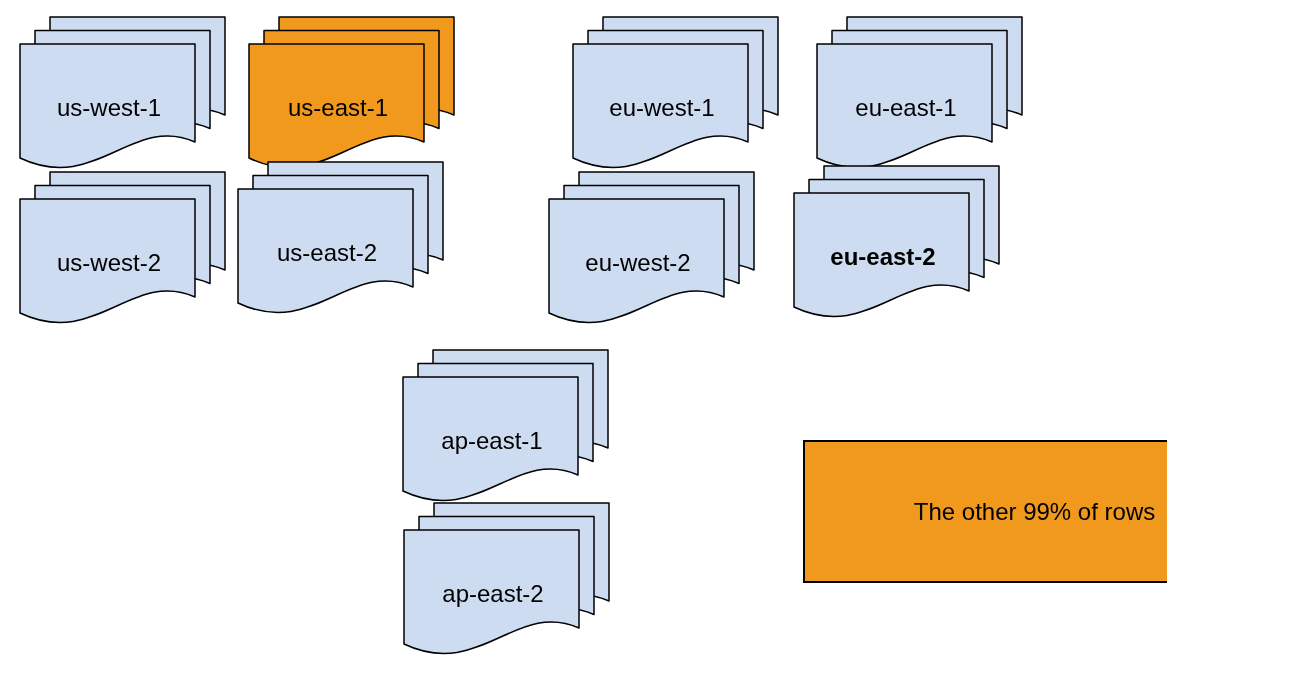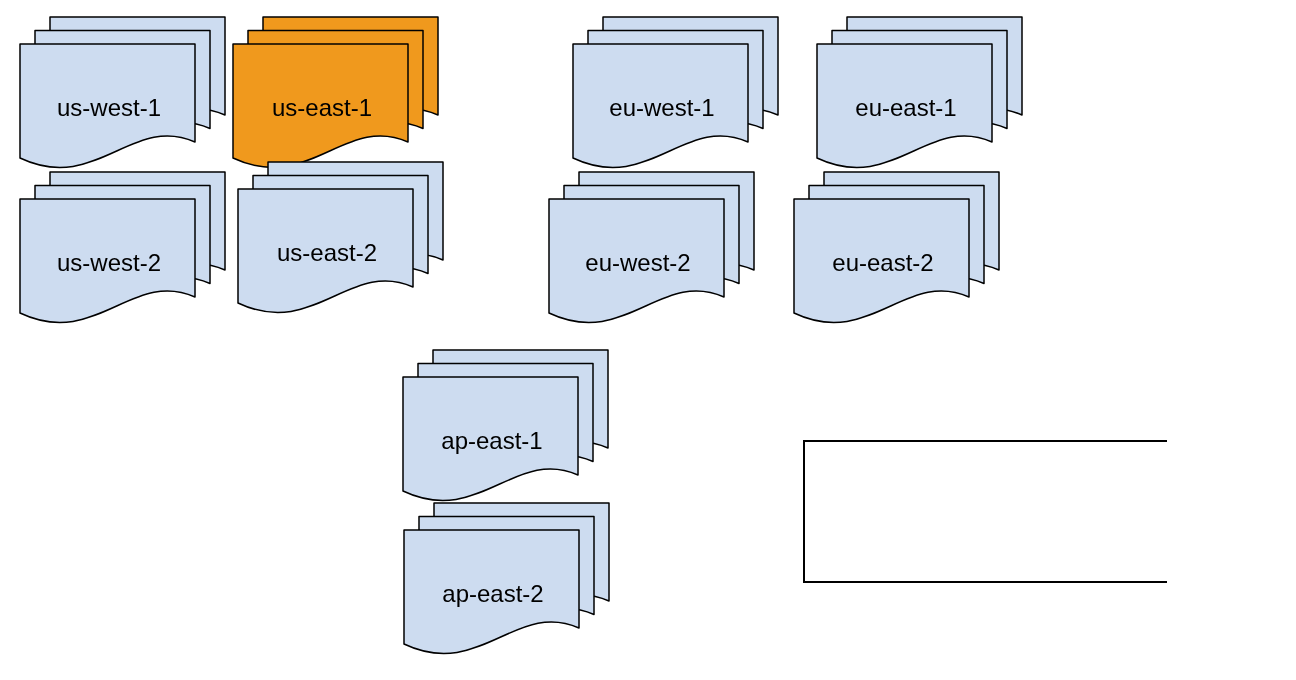--- a/index.html
+++ b/index.html
@@ -52,21 +52,21 @@
 <div id="canvas">
   <div>
       <div class="stack" style="left: 19px; top: 16px;"><svg width="207" height="153" viewBox="-1 -1 207 153">
           <g fill="#cddcf0" stroke="#000000" stroke-width="1.5" stroke-linejoin="round">
             <path d="M0,0 H175 V98 C112,70 76,150 0,114 Z" transform="translate(30,0)"></path>
             <path d="M0,0 H175 V98 C112,70 76,150 0,114 Z" transform="translate(15,13.5)"></path>
             <path d="M0,0 H175 V98 C112,70 76,150 0,114 Z" transform="translate(0,27)"></path>
           </g>
           <text x="89" y="99" text-anchor="middle" fill="#000000">us-west-1</text>
         </svg></div>
-      <div class="stack" style="left: 232px; top: 16px;"><svg width="207" height="153" viewBox="-1 -1 207 153">
+      <div class="stack" style="left: 248px; top: 16px;"><svg width="207" height="153" viewBox="-1 -1 207 153">
           <g fill="#f0991d" stroke="#000000" stroke-width="1.5" stroke-linejoin="round">
             <path d="M0,0 H175 V98 C112,70 76,150 0,114 Z" transform="translate(30,0)"></path>
             <path d="M0,0 H175 V98 C112,70 76,150 0,114 Z" transform="translate(15,13.5)"></path>
             <path d="M0,0 H175 V98 C112,70 76,150 0,114 Z" transform="translate(0,27)"></path>
           </g>
           <text x="89" y="99" text-anchor="middle" fill="#000000">us-east-1</text>
         </svg></div>
       <div class="stack" style="left: 572px; top: 16px;"><svg width="207" height="153" viewBox="-1 -1 207 153">
           <g fill="#cddcf0" stroke="#000000" stroke-width="1.5" stroke-linejoin="round">
             <path d="M0,0 H175 V98 C112,70 76,150 0,114 Z" transform="translate(30,0)"></path>
@@ -100,21 +100,21 @@
           <text x="89" y="99" text-anchor="middle" fill="#000000">us-east-2</text>
         </svg></div>
       <div class="stack" style="left: 548px; top: 171px;"><svg width="207" height="153" viewBox="-1 -1 207 153">
           <g fill="#cddcf0" stroke="#000000" stroke-width="1.5" stroke-linejoin="round">
             <path d="M0,0 H175 V98 C112,70 76,150 0,114 Z" transform="translate(30,0)"></path>
             <path d="M0,0 H175 V98 C112,70 76,150 0,114 Z" transform="translate(15,13.5)"></path>
             <path d="M0,0 H175 V98 C112,70 76,150 0,114 Z" transform="translate(0,27)"></path>
           </g>
           <text x="89" y="99" text-anchor="middle" fill="#000000">eu-west-2</text>
         </svg></div>
-      <div class="stack" style="left: 793px; top: 171px;"><svg width="207" height="153" viewBox="-1 -1 207 153">
+      <div class="stack" style="left: 793px; top: 165px; font-weight: bold;"><svg width="207" height="153" viewBox="-1 -1 207 153">
           <g fill="#cddcf0" stroke="#000000" stroke-width="1.5" stroke-linejoin="round">
             <path d="M0,0 H175 V98 C112,70 76,150 0,114 Z" transform="translate(30,0)"></path>
             <path d="M0,0 H175 V98 C112,70 76,150 0,114 Z" transform="translate(15,13.5)"></path>
             <path d="M0,0 H175 V98 C112,70 76,150 0,114 Z" transform="translate(0,27)"></path>
           </g>
           <text x="89" y="99" text-anchor="middle" fill="#000000">eu-east-2</text>
         </svg></div>
       <div class="stack" style="left: 402px; top: 349px;"><svg width="207" height="153" viewBox="-1 -1 207 153">
           <g fill="#cddcf0" stroke="#000000" stroke-width="1.5" stroke-linejoin="round">
             <path d="M0,0 H175 V98 C112,70 76,150 0,114 Z" transform="translate(30,0)"></path>
@@ -127,14 +127,17 @@
           <g fill="#cddcf0" stroke="#000000" stroke-width="1.5" stroke-linejoin="round">
             <path d="M0,0 H175 V98 C112,70 76,150 0,114 Z" transform="translate(30,0)"></path>
             <path d="M0,0 H175 V98 C112,70 76,150 0,114 Z" transform="translate(15,13.5)"></path>
             <path d="M0,0 H175 V98 C112,70 76,150 0,114 Z" transform="translate(0,27)"></path>
           </g>
           <text x="89" y="99" text-anchor="middle" fill="#000000">ap-east-2</text>
         </svg></div>
     </div>
 
   <div class="legend">
+    <div class="legend-row" style="background: rgb(240, 153, 29);">
+      <span>The other 99% of rows</span>
+    </div>
   </div>
 </div>
 
 </body></html>

